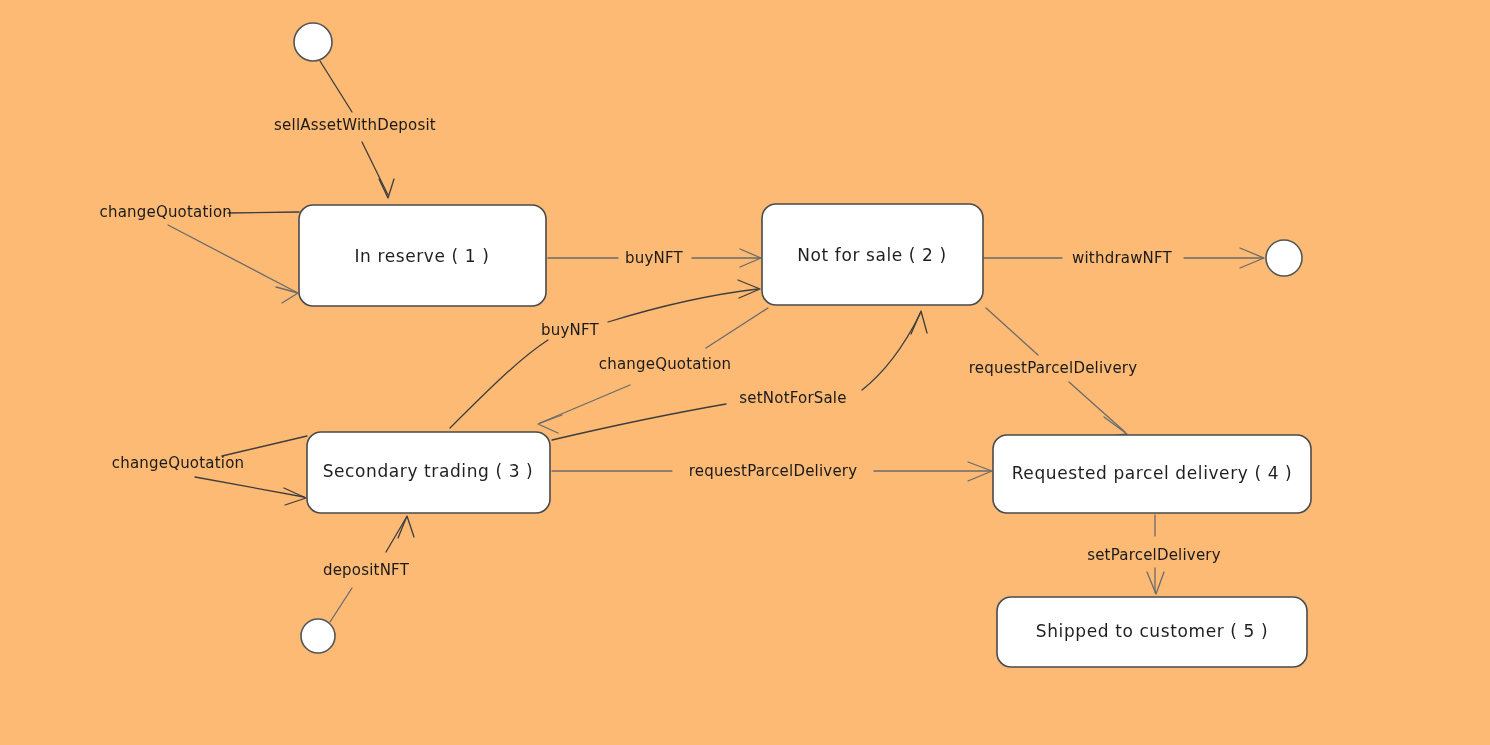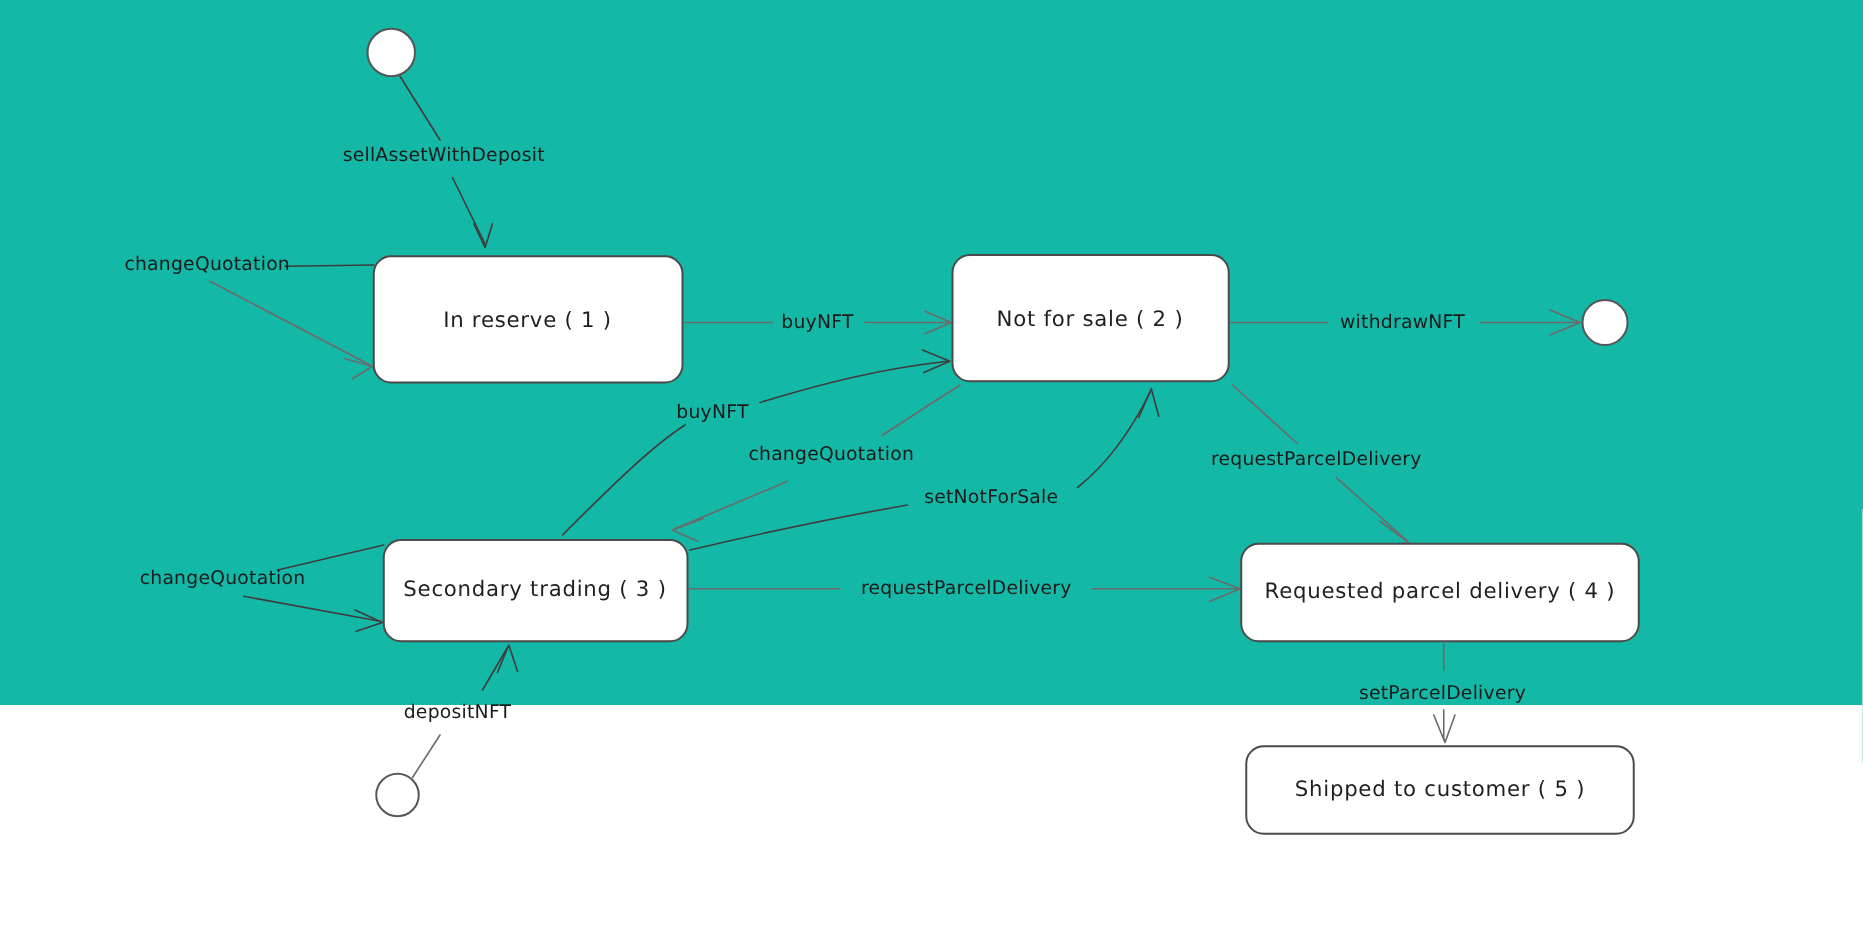--- a/index.html
+++ b/index.html
@@ -10,22 +10,22 @@
   }
   body {
     width: 1490px;
     height: 745px;
     overflow: hidden;
     font-family: "DejaVu Sans", sans-serif;
   }
   #canvas-wrap {
     position: relative;
     width: 1490px;
-    height: 564px;
-    background: #14b8a6;
+    height: 745px;
+    background: #fdba74;
   }
   svg#diagram {
     position: absolute;
     top: 0;
     left: 0;
     width: 1490px;
     height: 745px;
     display: block;
   }
   .state-box-rect {

